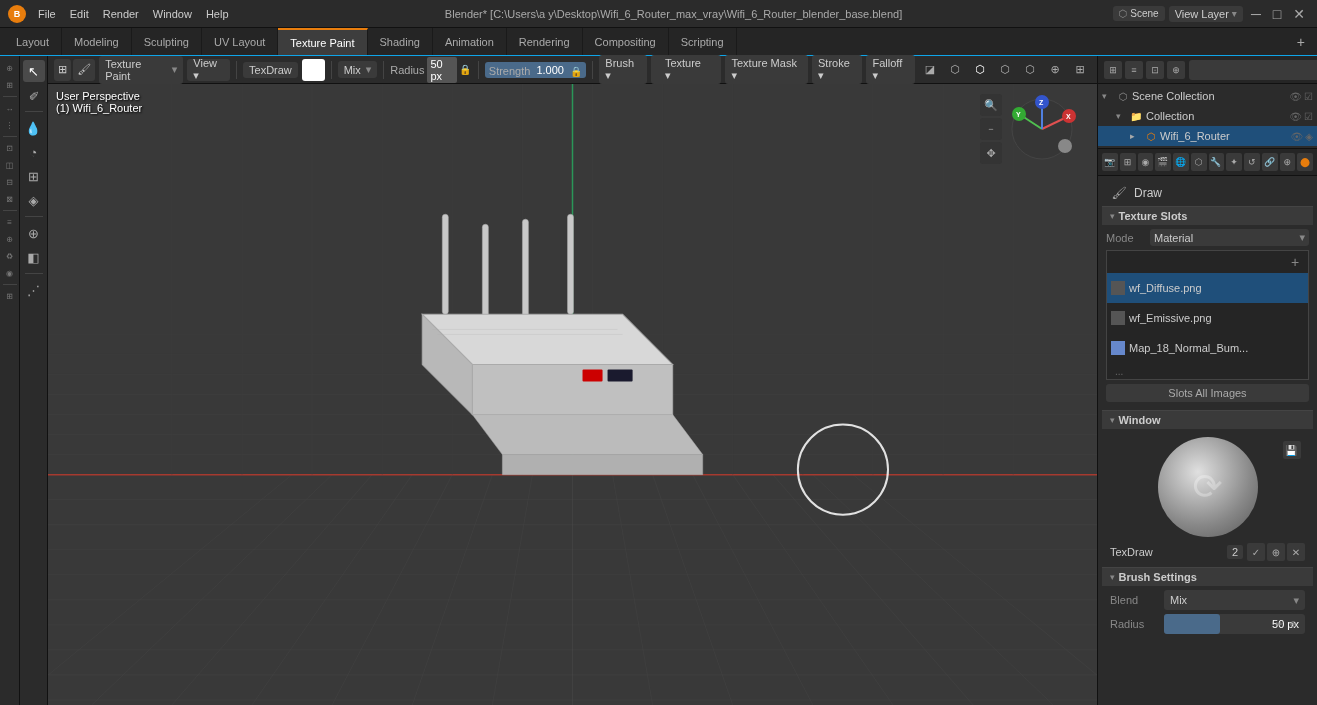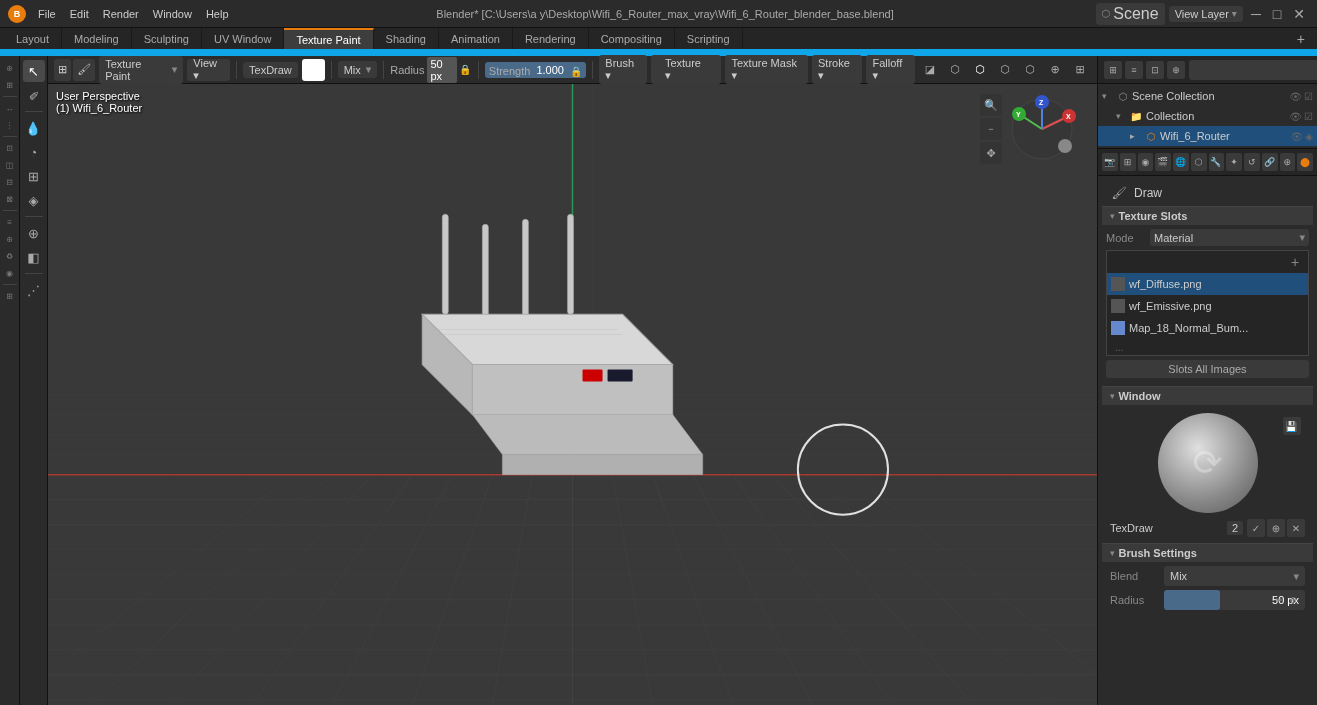--- a/index.html
+++ b/index.html
@@ -9,21 +9,21 @@
     #titlebar { height: 28px; background: #2b2b2b; display: flex; align-items: center; justify-content: space-between; padding: 0 8px; border-bottom: 1px solid #111; }
     #titlebar-left { display: flex; align-items: center; gap: 6px; }
     #titlebar-left .blender-logo { width: 18px; height: 18px; background: #e87d0d; border-radius: 50%; display: flex; align-items: center; justify-content: center; color: white; font-size: 9px; font-weight: bold; }
     #titlebar-menus { display: flex; gap: 2px; }
     #titlebar-menus span { padding: 2px 6px; color: #ccc; cursor: pointer; font-size: 11px; }
     #titlebar-title { color: #aaa; font-size: 11px; }
     #titlebar-controls { display: flex; gap: 8px; align-items: center; }
     #titlebar-controls span { cursor: pointer; color: #aaa; font-size: 13px; }
 
     
-    #workspace-tabs { height: 28px; background: #252525; display: flex; align-items: stretch; border-bottom: 7px solid #0ea5e9; padding: 0 4px; }
+    #workspace-tabs { height: 28px; background: #252525; display: flex; align-items: stretch; border-bottom: 1px solid #0ea5e9; padding: 0 4px; }
     .ws-tab { padding: 0 12px; display: flex; align-items: center; color: #aaa; cursor: pointer; font-size: 11px; border-right: 1px solid #1a1a1a; }
     .ws-tab.active { background: #3d3d3d; color: #fff; border-top: 2px solid #e87d0d; }
     #ws-right { margin-left: auto; display: flex; align-items: center; gap: 6px; padding-right: 4px; }
     #ws-right span { color: #aaa; font-size: 11px; }
 
     
     #main { display: flex; height: calc(705px - 56px); }
 
     
     #left-toolbar { width: 28px; background: #2b2b2b; border-right: 1px solid #111; display: flex; flex-direction: column; align-items: center; padding: 4px 0; gap: 2px; }
@@ -94,21 +94,21 @@
     .section-header { background: #3a3a3a; padding: 3px 8px; display: flex; align-items: center; gap: 4px; cursor: pointer; border-top: 1px solid #444; }
     .section-arrow { color: #888; font-size: 9px; }
     .section-title { font-size: 11px; color: #ccc; font-weight: bold; }
 
     
     #texture-slots { padding: 4px; }
     .ts-mode-row { display: flex; align-items: center; gap: 4px; margin-bottom: 4px; }
     .ts-label { color: #888; font-size: 11px; min-width: 40px; }
     .ts-dropdown { flex: 1; background: #3a3a3a; border: none; color: #ccc; padding: 2px 4px; border-radius: 3px; font-size: 11px; cursor: pointer; display: flex; align-items: center; justify-content: space-between; }
     .ts-list { background: #252525; border: 1px solid #444; }
-    .ts-item { display: flex; align-items: center; height: 22px; padding: 0 4px; gap: 4px; cursor: pointer; }
+    .ts-item { display: flex; align-items: center; height: 30px; padding: 0 4px; gap: 4px; cursor: pointer; }
     .ts-item.selected { background: #1f4f7a; }
     .ts-color { width: 14px; height: 14px; flex-shrink: 0; }
     .ts-item-label { flex: 1; font-size: 11px; white-space: nowrap; overflow: hidden; text-overflow: ellipsis; }
     .ts-add-btn { width: 18px; height: 18px; color: #888; display: flex; align-items: center; justify-content: center; cursor: pointer; font-size: 14px; }
     .ts-list-header { display: flex; align-items: center; }
     .ts-more { color: #666; font-size: 10px; padding: 2px 4px; }
 
     
     #brushes-section { padding: 4px; }
     #brush-preview-container { display: flex; align-items: center; justify-content: center; padding: 4px; position: relative; }
@@ -149,37 +149,37 @@
       <span>Render</span>
       <span>Window</span>
       <span>Help</span>
     </div>
   </div>
   <div id="titlebar-title" style="font-size:11px; color:#aaa; flex:1; text-align:center; overflow:hidden; text-overflow:ellipsis; white-space:nowrap;">Blender* [C:\Users\a y\Desktop\Wifi_6_Router_max_vray\Wifi_6_Router_blender_base.blend]</div>
   <div id="titlebar-controls" style="display:flex; align-items:center; gap:4px;">
 
     <div style="display:flex; align-items:center; gap:3px; background:#3a3a3a; padding:2px 6px; border-radius:3px; cursor:pointer;">
       <span style="color:#888; font-size:10px;">⬡</span>
-      <span style="color:#ccc; font-size:16px;">Scene</span>
+      <span style="color:#ccc; font-size:10px;">Scene</span>
     </div>
     <div style="display:flex; align-items:center; gap:3px; background:#3a3a3a; padding:2px 6px; border-radius:3px; cursor:pointer;">
       <span style="color:#ccc; font-size:11px;">View Layer</span>
       <span style="color:#888; font-size:10px;">▾</span>
     </div>
     <span style="cursor:pointer; color:#aaa; font-size:14px; padding:0 4px;">─</span>
     <span style="cursor:pointer; color:#aaa; font-size:14px; padding:0 4px;">□</span>
     <span style="cursor:pointer; color:#aaa; font-size:14px; padding:0 4px;">✕</span>
   </div>
 </div>
 
 <div id="workspace-tabs">
   <div class="ws-tab">Layout</div>
   <div class="ws-tab">Modeling</div>
   <div class="ws-tab">Sculpting</div>
-  <div class="ws-tab">UV Window</div>
+  <div class="ws-tab">UV Layout</div>
   <div class="ws-tab active">Texture Paint</div>
   <div class="ws-tab">Shading</div>
   <div class="ws-tab">Animation</div>
   <div class="ws-tab">Rendering</div>
   <div class="ws-tab">Compositing</div>
   <div class="ws-tab">Scripting</div>
   <div id="ws-right">
     <span style="color:#aaa; cursor:pointer; font-size:14px; padding:0 4px;">+</span>
   </div>
 </div>

